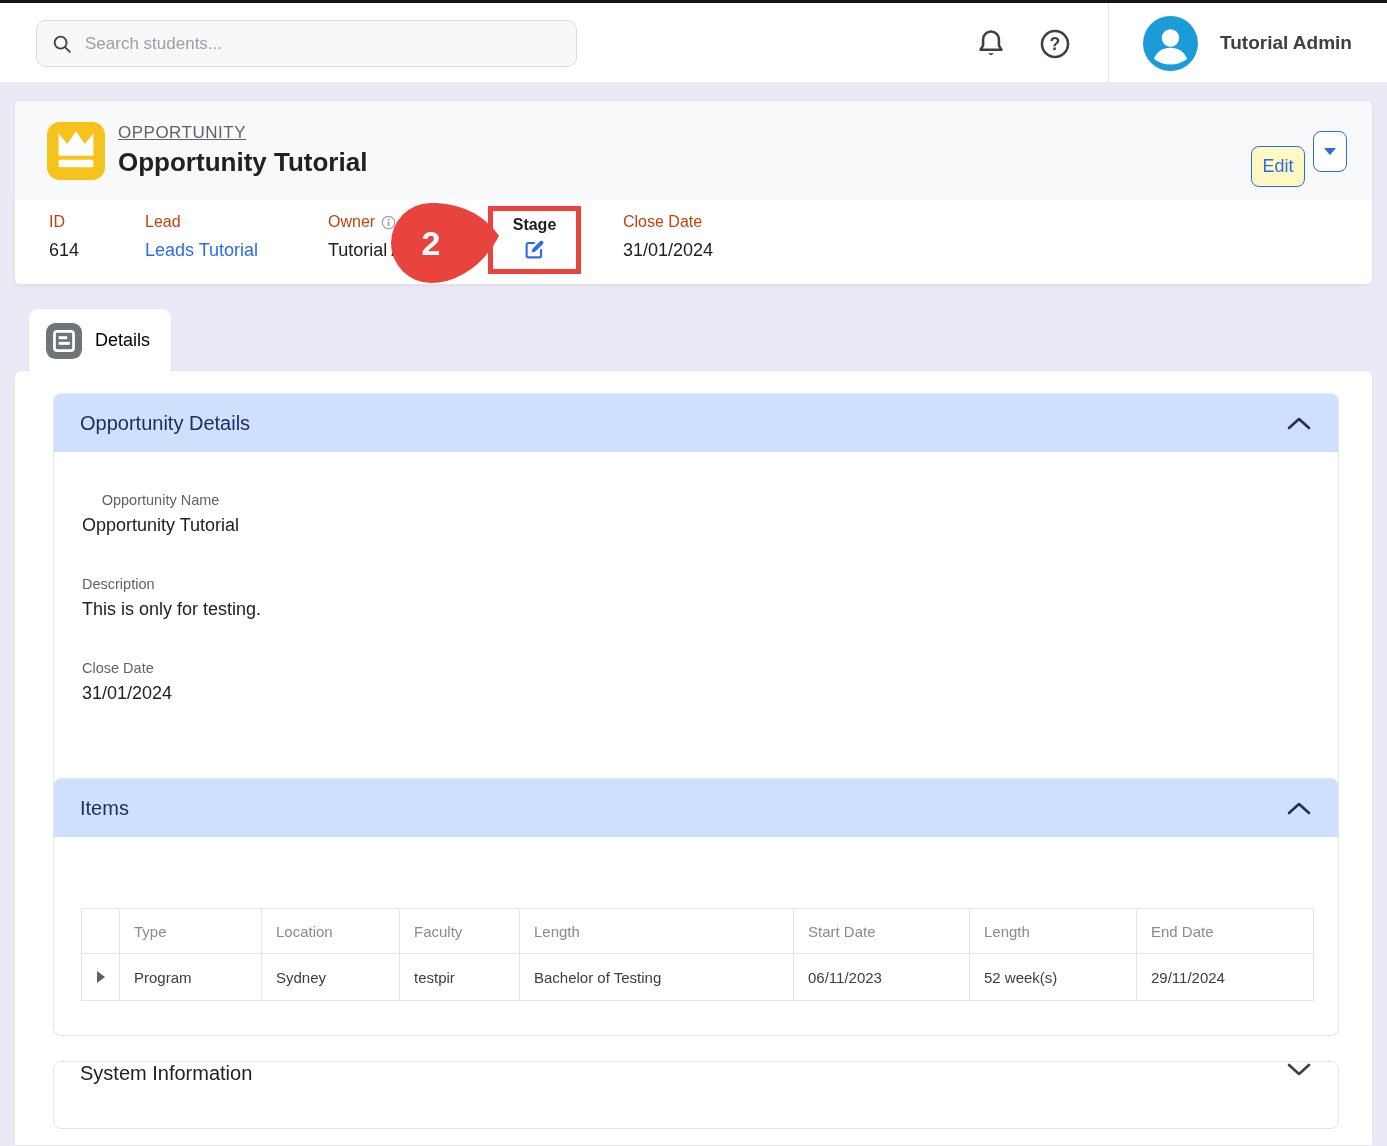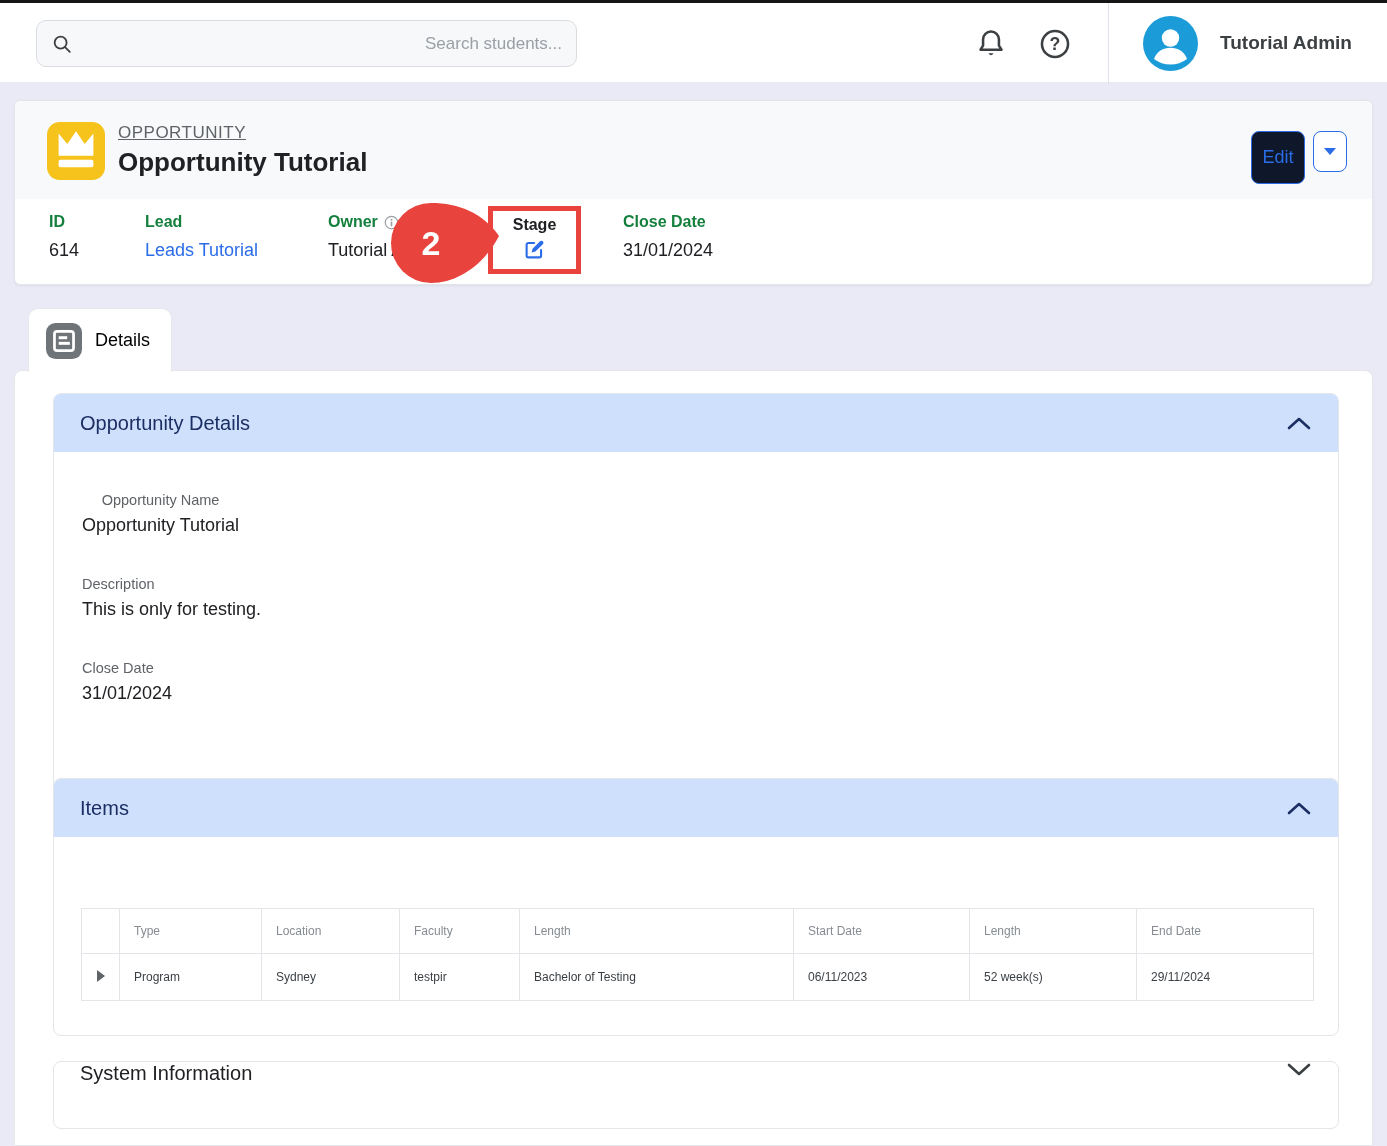--- a/index.html
+++ b/index.html
@@ -17,21 +17,21 @@
     background:#ffffff; border-top:3px solid #151515;
   }
   .search-box {
     position:absolute; left:36px; top:17px; width:541px; height:47px;
     background:#f7f8f9; border:1px solid #dadce0; border-radius:10px;
     display:flex; align-items:center; padding:0 14px;
   }
   .search-box svg { flex:0 0 auto; margin-right:12px; }
   .search-box input {
     border:none; outline:none; background:transparent; width:100%;
-    font-family:"Liberation Sans", sans-serif; font-size:17px; color:#5f6368;text-align:right;
+    font-family:"Liberation Sans", sans-serif; font-size:17px; color:#5f6368;
   }
   .search-box input::placeholder { color:#9aa0a6; }
   .topbar-icon { position:absolute; top:24px; width:34px; height:34px; cursor:pointer; }
   .bell { left:974px; }
   .help { left:1038px; }
   .topbar-divider { position:absolute; left:1108px; top:0; width:1px; height:82px; background:#e3e3ec; }
   .avatar { position:absolute; left:1143px; top:13px; width:55px; height:55px; }
   .user-name { position:absolute; left:1220px; top:29px; font-size:19px; font-weight:bold; color:#3c4043; }
 
   
@@ -41,34 +41,34 @@
     box-shadow:0 1px 2px rgba(60,64,67,.08);
   }
   .header-top {
     position:absolute; left:0; top:0; width:100%; height:98px;
     background:#f8f9fa; border-radius:6px 6px 0 0;
   }
   .crown-wrap { position:absolute; left:32px; top:21px; width:58px; height:58px; }
   .entity-label { position:absolute; left:103px; top:22px; font-size:17px; color:#5f6368; letter-spacing:.5px;text-decoration:underline; }
   .record-title { position:absolute; left:103px; top:46px; font-size:26px; font-weight:bold; color:#202124; }
   .edit-btn {
-    position:absolute; left:1236px; top:30px; width:54px; height:53px;
-    background:#0f172a; border:1.5px solid #2b6de8; border-radius:8px;
+    position:absolute; left:1236px; top:45px; width:54px; height:41px;
+    background:#fef9c3; border:1.5px solid #2b6de8; border-radius:8px;
     color:#2b6de8; font-size:18px; font-family:"Liberation Sans", sans-serif; cursor:pointer;
   }
   .caret-btn {
     position:absolute; left:1298px; top:30px; width:34px; height:41px;
     background:#ffffff; border:1.5px solid #2b6de8; border-radius:8px; cursor:pointer;
     display:flex; align-items:center; justify-content:center;
   }
   .caret-down { width:0; height:0; border-left:6px solid transparent; border-right:6px solid transparent; border-top:7px solid #2b6de8; }
 
   .header-fields { position:absolute; left:0; top:98px; width:100%; height:86px; }
   .hfield { position:absolute; top:14px; }
-  .hfield .flabel { font-size:16px; font-weight:bold; color:#15803d; display:flex; align-items:center; gap:6px; }
+  .hfield .flabel { font-size:16px; font-weight:normal; color:#c2410c; display:flex; align-items:center; gap:6px; }
   .hfield .fvalue { font-size:18px; color:#202124; margin-top:9px; }
   .hfield .fvalue.link { color:#2b6de8; cursor:pointer; }
   .f-id   { left:34px; }
   .f-lead { left:130px; }
   .f-owner{ left:313px; }
   .f-close{ left:608px; }
   .stage-box {
     position:absolute; left:473px; top:7px; width:93px; height:68px;
     border:5px solid #e8433c; background:#ffffff;
     display:flex; flex-direction:column; align-items:center; padding-top:5px;
@@ -112,21 +112,21 @@
 
   .detail-field { position:absolute; left:28px; }
   .detail-field .dlabel { font-size:14.5px; color:#5f6368; }
   .detail-field .dvalue { font-size:18px; color:#202124; margin-top:7px; }
   .df-0 { top:98px;text-align:center; } .df-1 { top:182px; } .df-2 { top:266px; }
 
   
   .items-table {
     position:absolute; left:27px; top:129px; width:1232px;
     border-collapse:collapse; table-layout:fixed;
-    font-size:12px;
+    font-size:15px;
   }
   .items-table th, .items-table td { border:1px solid #e3e5e8; padding:0 14px; text-align:left; font-weight:normal; overflow:hidden; white-space:nowrap; }
   .items-table th { height:45px; color:#868c92; }
   .items-table td { height:47px; color:#3a3f44; }
   .expander-cell { text-align:center !important; padding:0 !important; }
   .col-exp { width:38px; } .col-type { width:142px; } .col-loc { width:138px; }
   .col-fac { width:120px; } .col-prod { width:274px; } .col-start { width:176px; }
   .col-len { width:167px; } .col-end { width:177px; }
 </style>
 </head>

